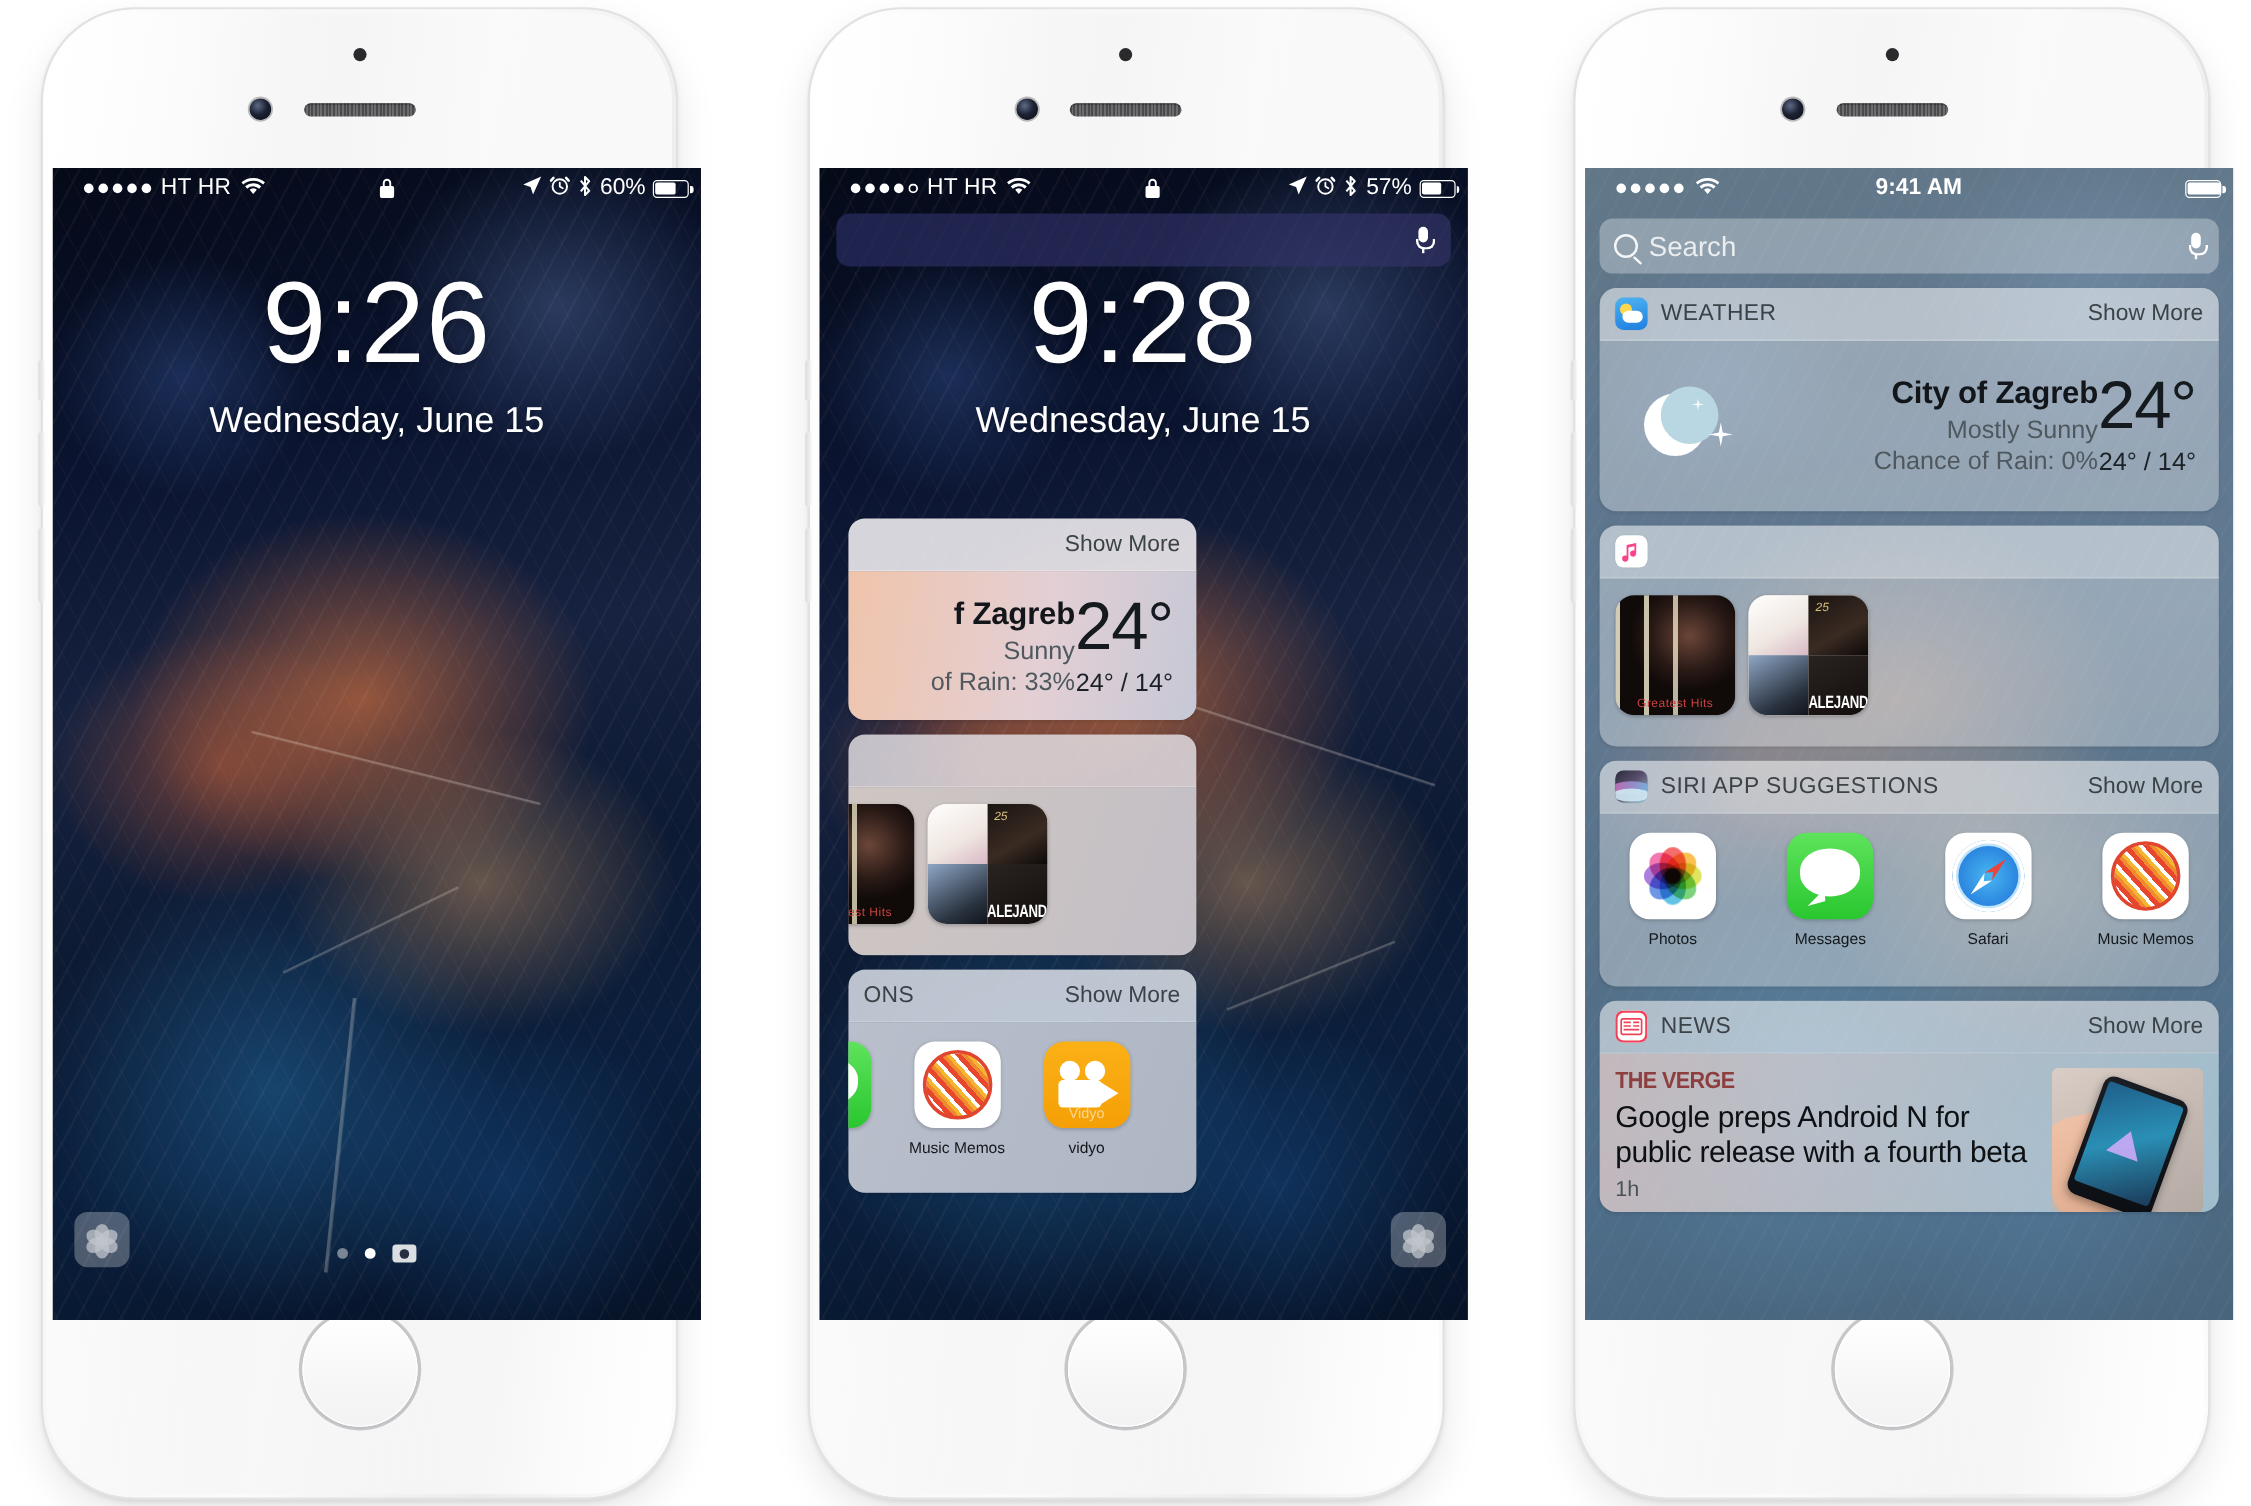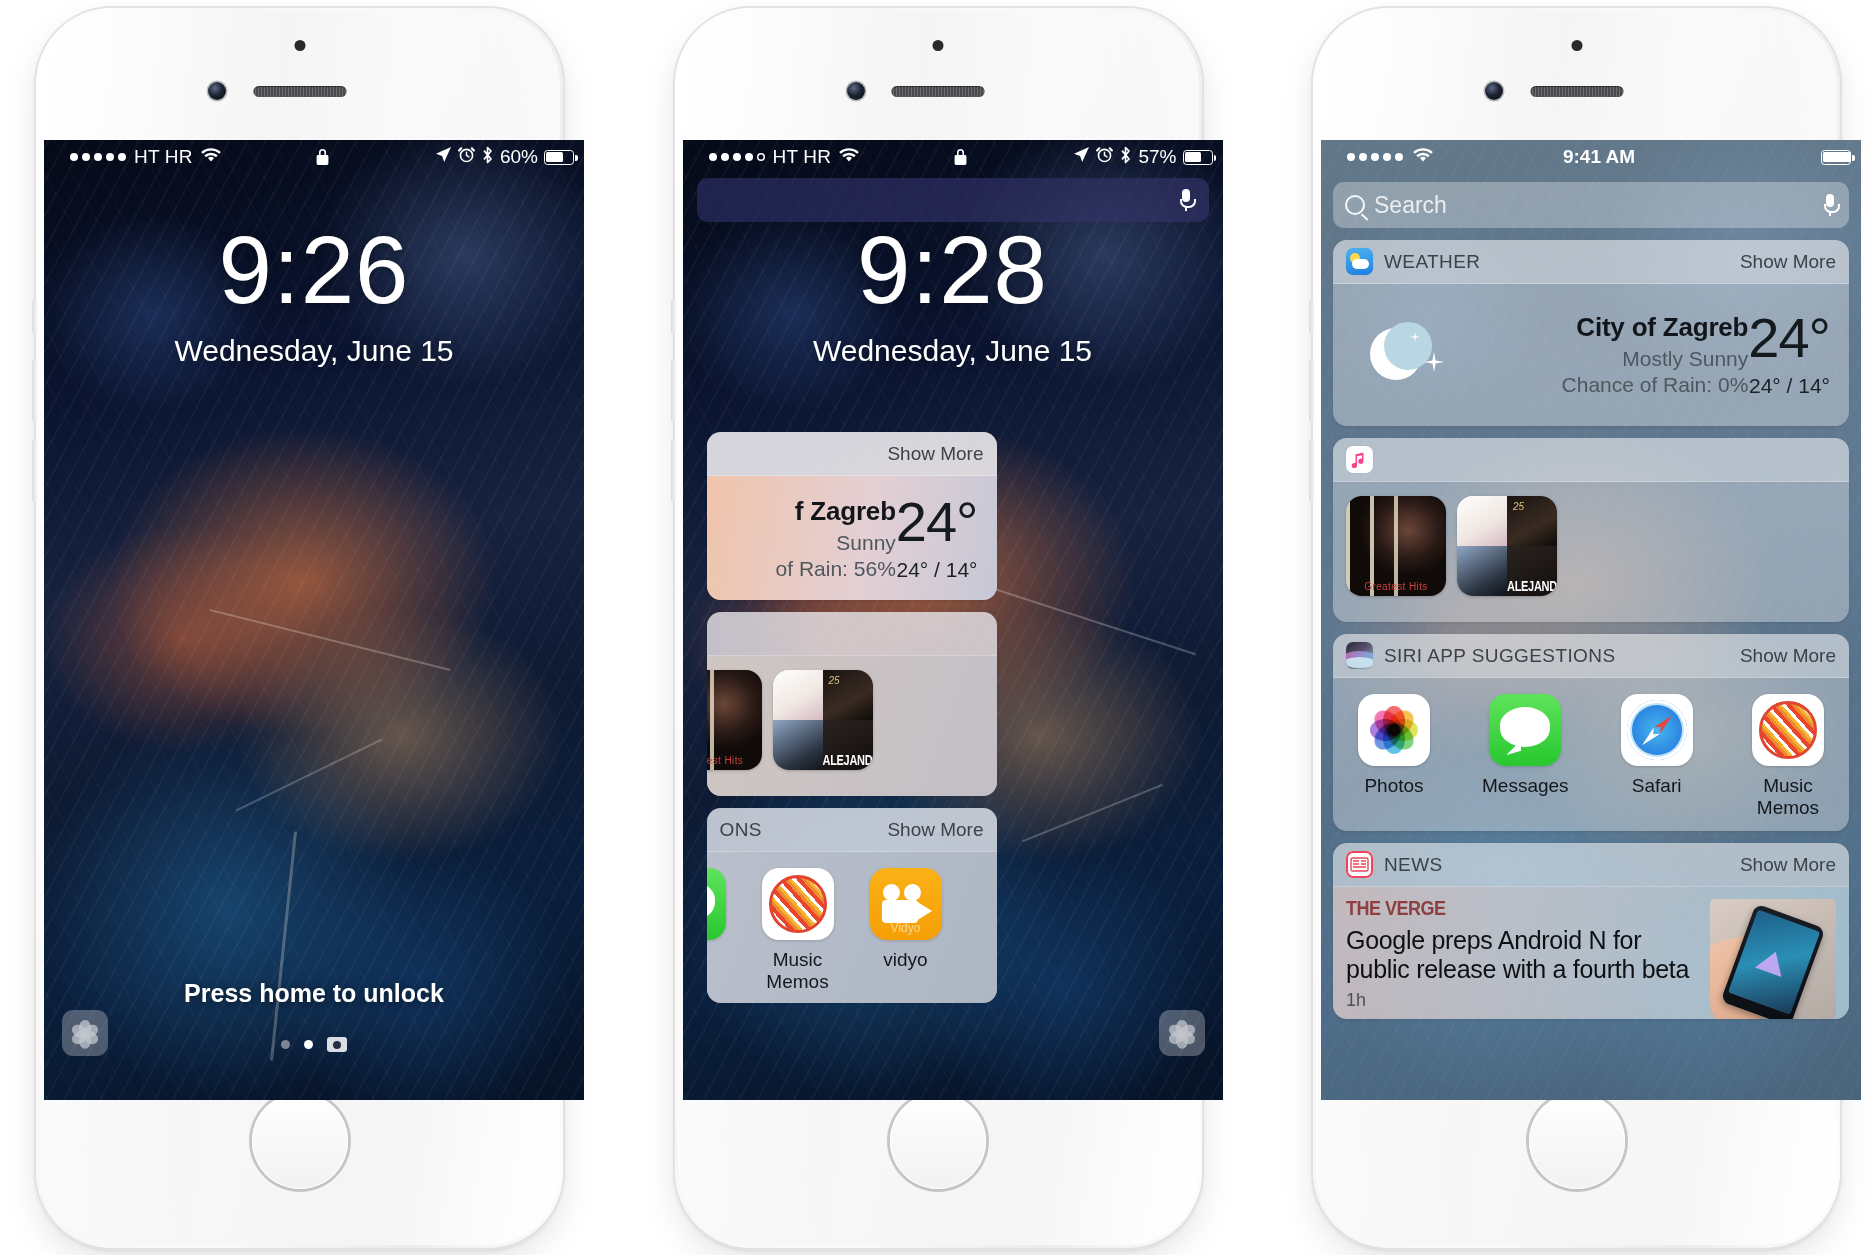--- a/index.html
+++ b/index.html
@@ -329,21 +329,21 @@
   }
 
   
   .apps { display:flex; justify-content:space-between; padding: 2px 2px 0 2px; min-height: 118px; }
   .app { width:92px; text-align:center; }
   .app .ic {
     width:72px; height:72px; border-radius:17px; margin:0 auto 9px auto;
     position:relative; overflow:hidden;
     box-shadow: 0 1px 3px rgba(0,0,0,.18);
   }
-  .app .nm { font-size:19px; color:#14181c; }
+  .app .nm { font-size:13px; color:#14181c; }
 
   
   .ic.photos { background:#fff; }
   .ic.photos .pet {
     position:absolute; left:50%; top:50%; width:22px; height:30px; border-radius:50%;
     margin:-15px 0 0 -11px; transform-origin:50% 50%; opacity:.82; mix-blend-mode:multiply;
   }
   
   .ic.msg { background: linear-gradient(180deg,#5ee35c,#29c72f); }
   .ic.msg .bub {
@@ -524,21 +524,20 @@
               <span style="width:60%"></span>
             </span>
         </div>
       </div>
 
       <div class="lock-clock">
         <div class="time">9:26</div>
         <div class="date">Wednesday, June 15</div>
       </div>
 
-      <div class="unlock-text">Press home to unlock</div>
 
       <div class="camera-shortcut">
         <div class="flower">
           <i style="transform:rotate(0deg)"></i>
             <i style="transform:rotate(60deg)"></i>
           <i style="transform:rotate(120deg)"></i>
             <i style="transform:rotate(180deg)"></i>
           <i style="transform:rotate(240deg)"></i>
             <i style="transform:rotate(300deg)"></i>
         </div>
@@ -644,21 +643,21 @@
 
         <div class="widget" style="width:290px;margin-left:132px;background:rgba(232,226,228,.62)">
           <div class="widget-head" style="justify-content:flex-end;background:rgba(240,238,242,.72)">
             <span class="show-more">Show More</span>
           </div>
           <div class="widget-body" style="background:linear-gradient(100deg,#f0c4ab,#e3cfd4 55%,#c6c8d6);padding-top:16px;min-height:120px">
             <div class="wx" style="min-height:92px">
               <div class="info" style="padding-left:0">
                 <div class="city">f Zagreb</div>
                 <div class="cond">Sunny</div>
-                <div class="rain">of Rain: 56%</div>
+                <div class="rain">of Rain: 33%</div>
               </div>
               <div class="temps">
                 <div class="big">24°</div>
                 <div class="hilo">24° / 14°</div>
               </div>
             </div>
           </div>
         </div>
 
         <div class="widget" style="width:290px;margin-left:132px;background:rgba(210,205,212,.55)">

